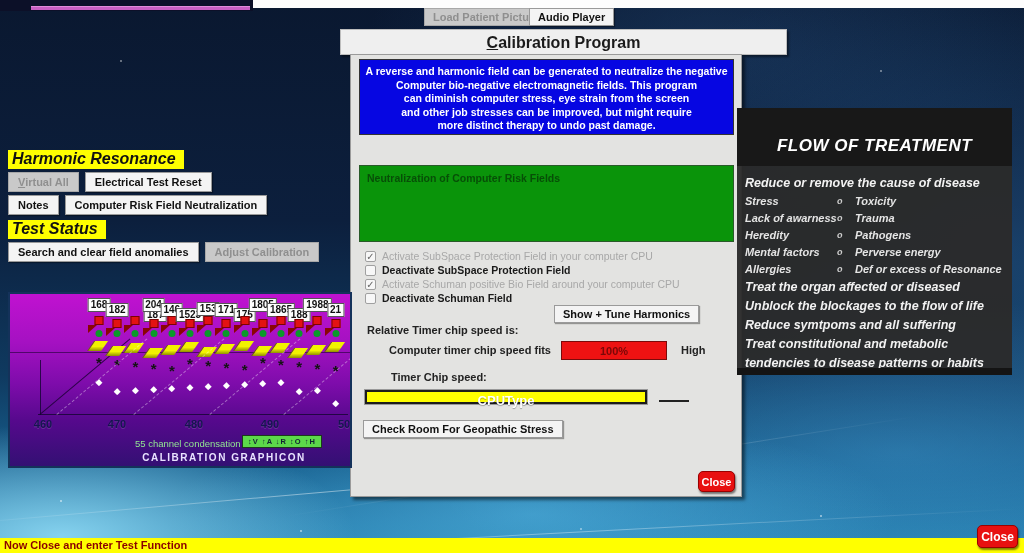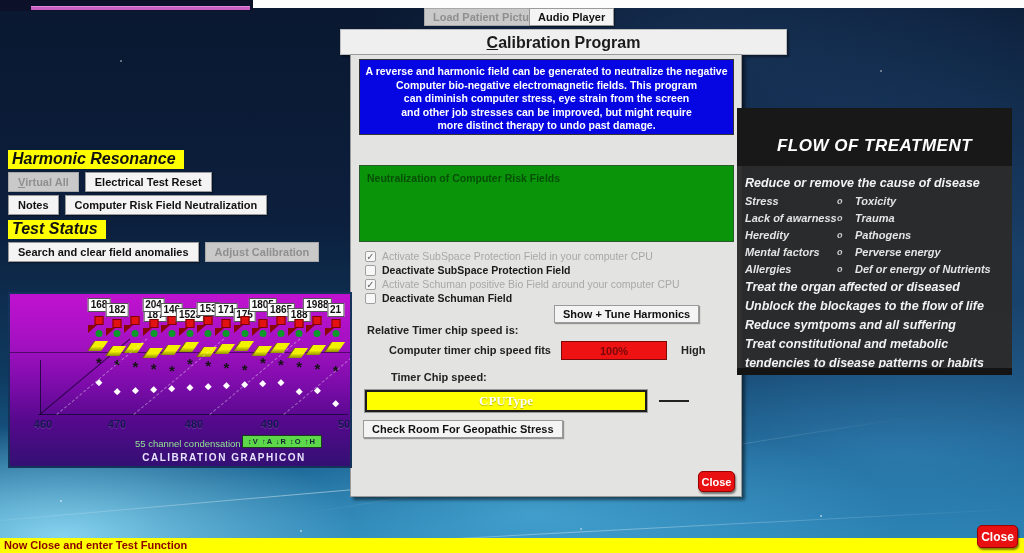--- a/index.html
+++ b/index.html
@@ -50,23 +50,23 @@
   .cbrow { height:13px; line-height:13px; font-size:10.5px; margin-bottom:1px; display:flex; align-items:center; }
   .cb { width:11px; height:11px; border:1px solid #a0a0a0; background:#f7f7f7; border-radius:2px; margin-right:6px;
     font-size:10px; line-height:9px; text-align:center; color:#777; }
   .cb.checked { color:#666; }
   .cblab { color:#1a1a1a; font-weight:bold; }
   .cblab.dis { color:#a8a8a8; font-weight:normal; }
   #show-tune { position:absolute; left:203px; top:250px; }
   .lab { position:absolute; font-size:11px; font-weight:bold; color:#222; white-space:nowrap; }
   .red-bar { position:absolute; left:210px; top:286px; width:106px; height:19px; background:#ee1212; border:1px solid #7a0a0a;
     color:#7a0808; font-size:11px; font-weight:bold; text-align:center; line-height:18px; }
-  .yellow-field { position:absolute; left:14px; top:335px; width:282px; height:22px; background:#ffff00;
+  .yellow-field { position:absolute; left:14px; top:335px; width:282px; height:14px; background:#ffff00;
     border:2px solid #1c1c1c; box-shadow:0 0 0 1px #999; color:#fff; font-size:13px; font-weight:bold;
-    text-align:center; line-height:18px; text-shadow:0 1px 1px rgba(0,0,0,.3);font-family:Liberation Serif, serif; }
+    text-align:center; line-height:18px; text-shadow:0 1px 1px rgba(0,0,0,.3); }
   .dash { position:absolute; left:308px; top:345px; width:30px; height:2px; background:#222; }
   #check-room { position:absolute; left:12px; top:365px; }
   .close-btn { position:absolute; background:#e81010; border:1px solid #990000; border-radius:5px; color:#fff;
     font-size:11px; font-weight:bold; text-align:center; box-shadow:1px 2px 2px rgba(0,0,0,.5); cursor:default; }
   #dlg-close { left:347px; top:416px; width:37px; height:21px; line-height:20px; }
 
   
   .left-panel { position:absolute; left:8px; top:148px; width:340px; }
   .ylabel { display:inline-block; background:#ffff00; color:#111; font-size:16px; font-weight:bold; font-style:italic;
     padding:0 8px 1px 4px; margin:2px 0 3px 0; }
@@ -344,21 +344,21 @@
         <span class="fr">Pathogens</span>
       </div>
       <div class="frow-pair">
         <span class="fl">Mental factors</span>
         <span class="fb">o</span>
         <span class="fr">Perverse energy</span>
       </div>
       <div class="frow-pair">
         <span class="fl">Allergies</span>
         <span class="fb">o</span>
-        <span class="fr">Def or energy of Nutrients</span>
+        <span class="fr">Def or excess of Resonance</span>
       </div>
       <div class="frow-full">Treat the organ affected or diseased</div>
       <div class="frow-full">Unblock the blockages to the flow of life</div>
       <div class="frow-full">Reduce symtpoms and all suffering</div>
       <div class="frow-full">Treat constitutional and metabolic tendencies to disease patterns or habits</div>
     </div>
   <div class="flow-foot"></div>
 </div>
 
 <div class="status-bar">Now Close and enter Test Function</div>

